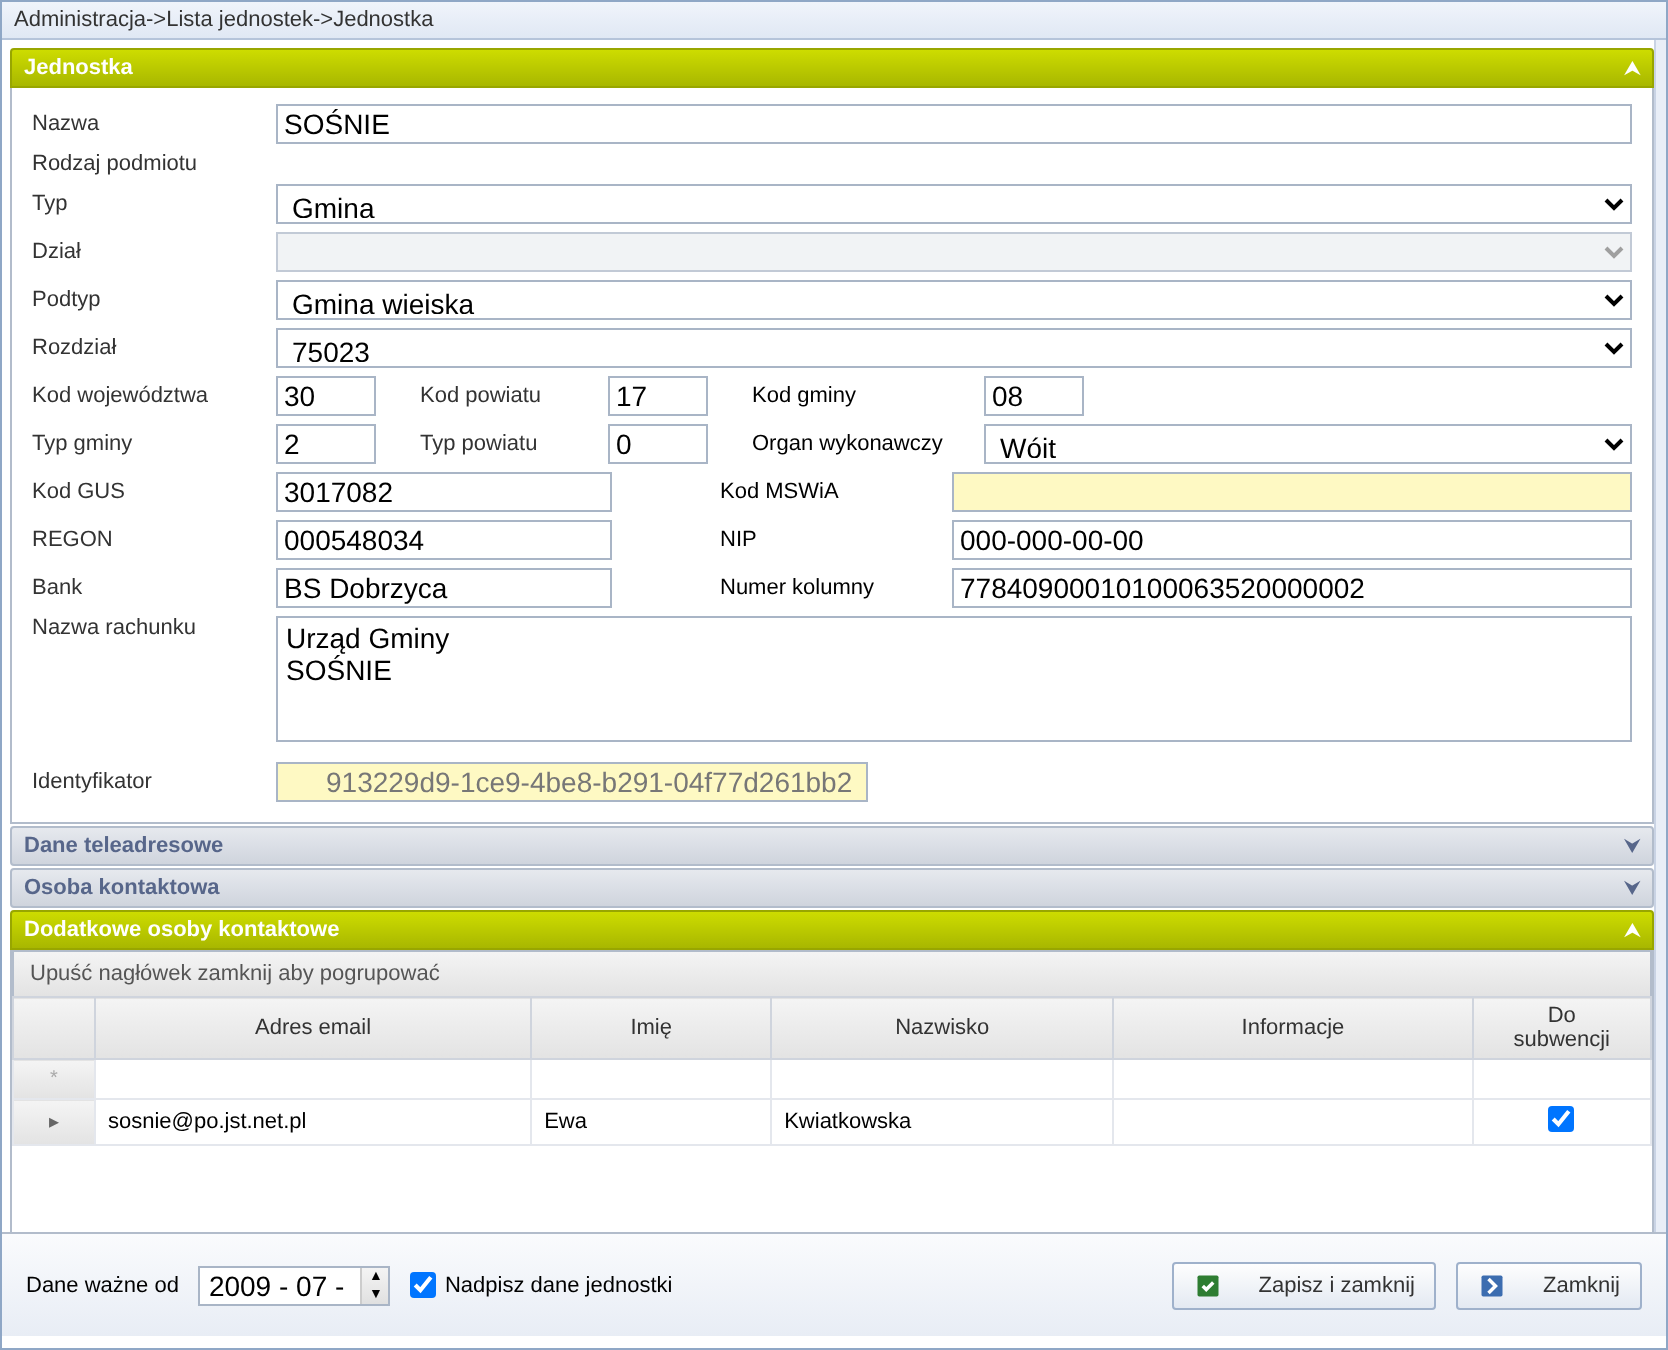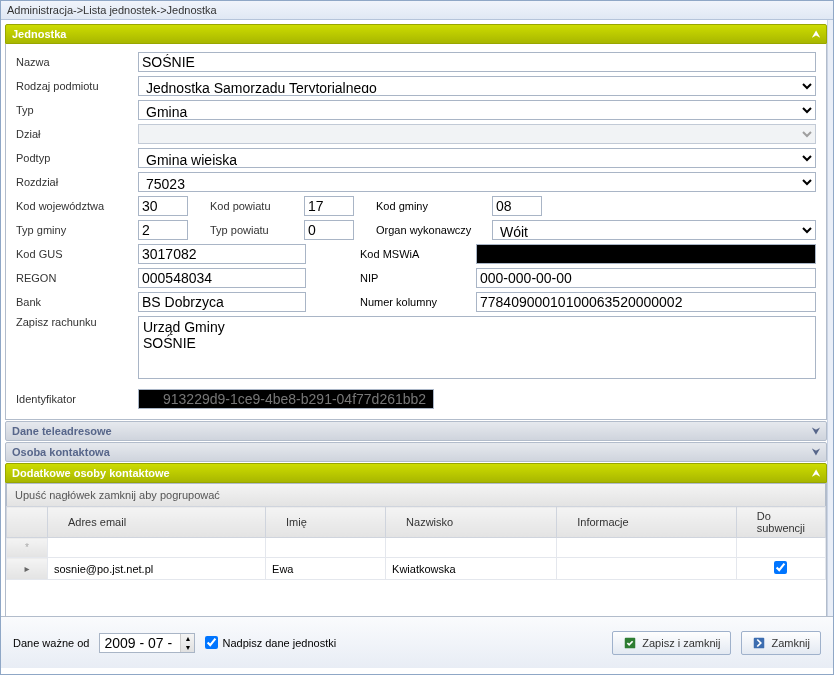--- a/index.html
+++ b/index.html
@@ -74,21 +74,21 @@
   .lbl-col { width: 118px; flex: 0 0 118px; }
   input[type=text], select, textarea {
     border: 1px solid #a9b5c6;
     padding: 2px 3px;
     font-size: 14px;
     font-family: inherit;
     background: #fff;
     height: 20px;
   }
   input[readonly], input.readonly {
-    background: #000000;
+    background: #fef9c3;
     color: #777;
     padding-left: 24px;
   }
   select.disabled { background: #eceef1; color: #777; }
   .full { flex: 1; }
   .small { width: 50px; }
   .med { width: 168px; }
   .mid-lbl { width: 90px; }
   .right-half { flex: 1; display: flex; align-items: center; gap: 4px; }
   .right-lbl { width: 112px; }
@@ -114,21 +114,21 @@
   }
   table.grid {
     width: 100%;
     border-collapse: collapse;
     font-size: 11px;
   }
   table.grid th {
     background: linear-gradient(#f4f4f4, #e3e3e3);
     border: 1px solid #cfd4dd;
     padding: 3px 20px;
-    text-align: left;
+    text-align: center;
     font-weight: normal;
     color: #333;
   }
   table.grid td {
     border: 1px solid #e4e7ed;
     padding: 3px 6px;
     height: 20px;
   }
   table.grid tr.new td { color: #aaa; }
   .rowhdr {
@@ -172,21 +172,21 @@
     text-align: center;
     line-height: 9px;
     cursor: pointer;
     height: 18px;
   }
   .chk { display: inline-flex; align-items: center; gap: 4px; }
   .spacer { flex: 1; }
   .btn {
     display: inline-flex;
     align-items: center;
-    gap: 5px;
+    gap: 18px;
     border: 1px solid #9fb1cb;
     background: linear-gradient(#fefefe,#e3e9f2);
     padding: 3px 10px;
     height: 24px;
     cursor: pointer;
     border-radius: 2px;
     font-size: 11px;
     color: #333;
   }
   .btn svg { width: 14px; height: 14px; }
@@ -203,23 +203,20 @@
     <span>Jednostka</span>
     <span class="chevron">⮝</span>
   </div>
   <div class="section-body">
     <div class="row">
       <label class="lbl-col">Nazwa</label>
       <input type="text" class="full" value="SOŚNIE" style="">
     </div>
     <div class="row">
       <label class="lbl-col">Rodzaj podmiotu</label>
-      <select class="full">
-        <option>Jednostka Samorządu Terytorialnego</option>
-      </select>
     </div>
     <div class="row">
       <label class="lbl-col">Typ</label>
       <select class="full">
         <option>Gmina</option>
       </select>
     </div>
     <div class="row">
       <label class="lbl-col">Dział</label>
       <select class="full disabled" disabled="">
@@ -284,21 +281,21 @@
     <div class="row">
       <label class="lbl-col">Bank</label>
       <input type="text" class="med" value="BS Dobrzyca" style="">
       <div class="right-half" style="margin-left:50px">
         <label class="right-lbl">Numer kolumny</label>
         <input type="text" class="full" value="77840900010100063520000002" style="">
       </div>
     </div>
 
     <div class="row" style="align-items:flex-start">
-      <label class="lbl-col">Zapisz rachunku</label>
+      <label class="lbl-col">Nazwa rachunku</label>
       <textarea class="account" style="">Urząd Gminy
 SOŚNIE</textarea>
     </div>
 
     <div class="row" style="margin-top:10px">
       <label class="lbl-col">Identyfikator</label>
       <input type="text" readonly="" class="readonly" style="width: 296px;" value="913229d9-1ce9-4be8-b291-04f77d261bb2">
     </div>
   </div>
 

